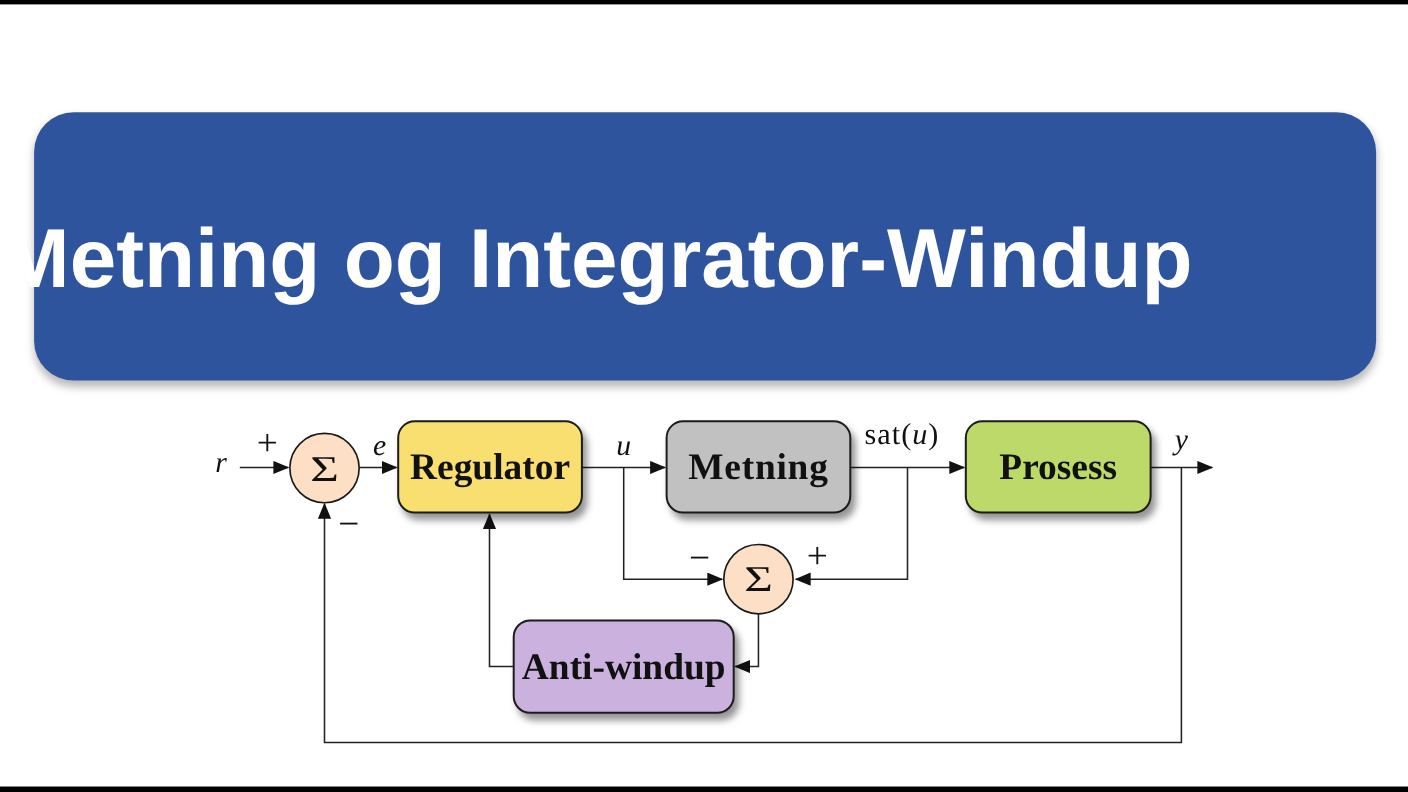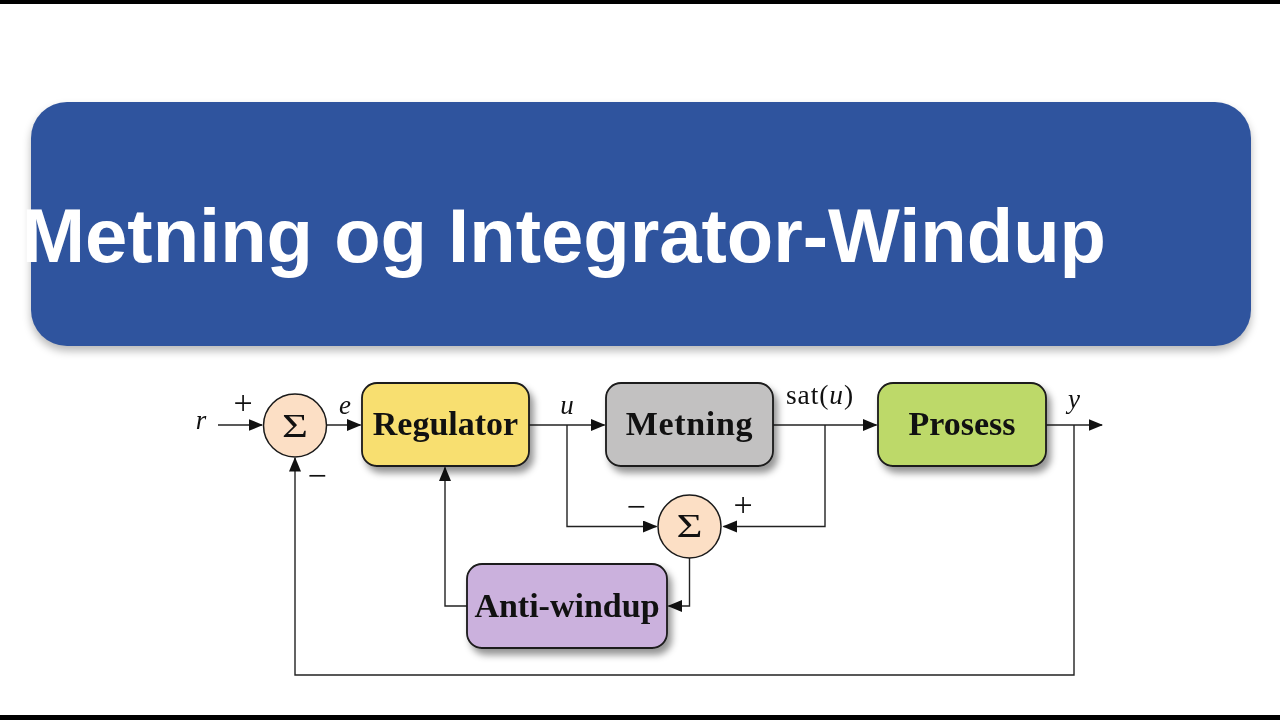--- a/index.html
+++ b/index.html
@@ -1,19 +1,19 @@
 <!DOCTYPE html>
 <html><head>
 <meta charset="utf-8">
 <style>
   html,body{margin:0;padding:0;width:1280px;height:720px;background:#ffffff;overflow:hidden;}
   #topbar{position:absolute;left:0;top:0;width:1280px;height:4px;background:#000;}
   #botbar{position:absolute;left:0;top:715px;width:1280px;height:5px;background:#000;}
   #banner{position:absolute;left:31px;top:102px;width:1220px;height:244px;background:#2F549E;border-radius:36px;box-shadow:0 5px 8px rgba(0,0,0,0.28);}
-  #title{position:absolute;left:0;top:198px;width:1106px;text-align:right;
+  #title{position:absolute;left:0;top:198px;width:1106px;text-align:left;
          font-family:"Liberation Sans", sans-serif;font-weight:bold;font-size:76px;
          color:#ffffff;line-height:1;white-space:nowrap;}
   svg{position:absolute;left:0;top:0;}
   text{font-family:"Liberation Serif", serif;}
 </style>
 </head>
 <body>
 <div id="banner"></div>
 <div id="title">Metning og Integrator-Windup</div>
 <div id="topbar"></div>

